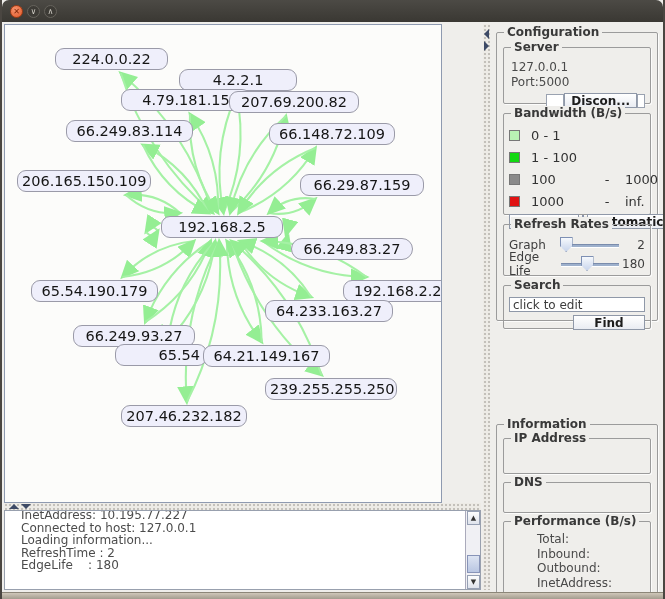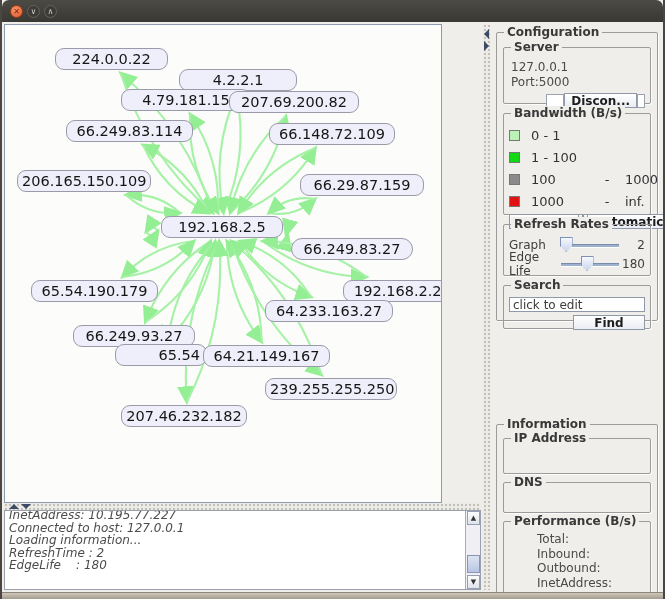--- a/index.html
+++ b/index.html
@@ -33,21 +33,21 @@
   .h-div{left:2px;top:481px;width:477px;height:7px;}
   .v-div{left:481px;top:2px;width:7px;height:566px;}
   .tri{position:absolute;width:0;height:0;}
   .tri-up{left:5px;top:1px;border-left:5px solid transparent;border-right:5px solid transparent;border-bottom:5px solid #3d4a66;}
   .tri-down{left:17px;top:1px;border-left:5px solid transparent;border-right:5px solid transparent;border-top:5px solid #3d4a66;}
   .tri-left{left:1px;top:5px;border-top:5px solid transparent;border-bottom:5px solid transparent;border-right:5px solid #3d4a66;}
   .tri-right{left:1px;top:17px;border-top:5px solid transparent;border-bottom:5px solid transparent;border-left:5px solid #3d4a66;}
   
   .log-panel{position:absolute;left:2px;top:488px;width:477px;height:80px;
     background:#ffffff;border:1px solid #98a0ae;overflow:hidden;}
-  .log-lines{margin:-4px 0 4px 0;padding:2px 4px;list-style:none;font-style:italic;}
+  .log-lines{margin:-4px 0 4px 0;padding:2px 16px;list-style:none;}
   .log-lines li{font-size:12px;line-height:12.5px;color:#4c4c4c;white-space:pre;}
   .log-scroll{position:absolute;right:0;top:0;width:15px;height:78px;background:#f0f0f4;border-left:1px solid #aab;}
   .sb-btn{position:absolute;left:1px;width:13px;height:14px;background:linear-gradient(#fdfdfd,#dfe3ec);
     border:1px solid #96a0b4;font-size:7px;text-align:center;line-height:13px;color:#333;cursor:pointer;}
   .sb-up{top:0;} .sb-down{bottom:0;}
   .sb-thumb{position:absolute;left:1px;bottom:16px;width:13px;height:18px;
     background:linear-gradient(#dde4f2,#b9c6e2);border:1px solid #8894b8;cursor:pointer;}
   
   .right-panel{position:absolute;left:488px;top:2px;width:173px;height:566px;background:#EFEEEB;padding:8px 5px 0 6px;}
   .tgroup{position:relative;border:1px solid #9b9b9b;border-radius:2px;

